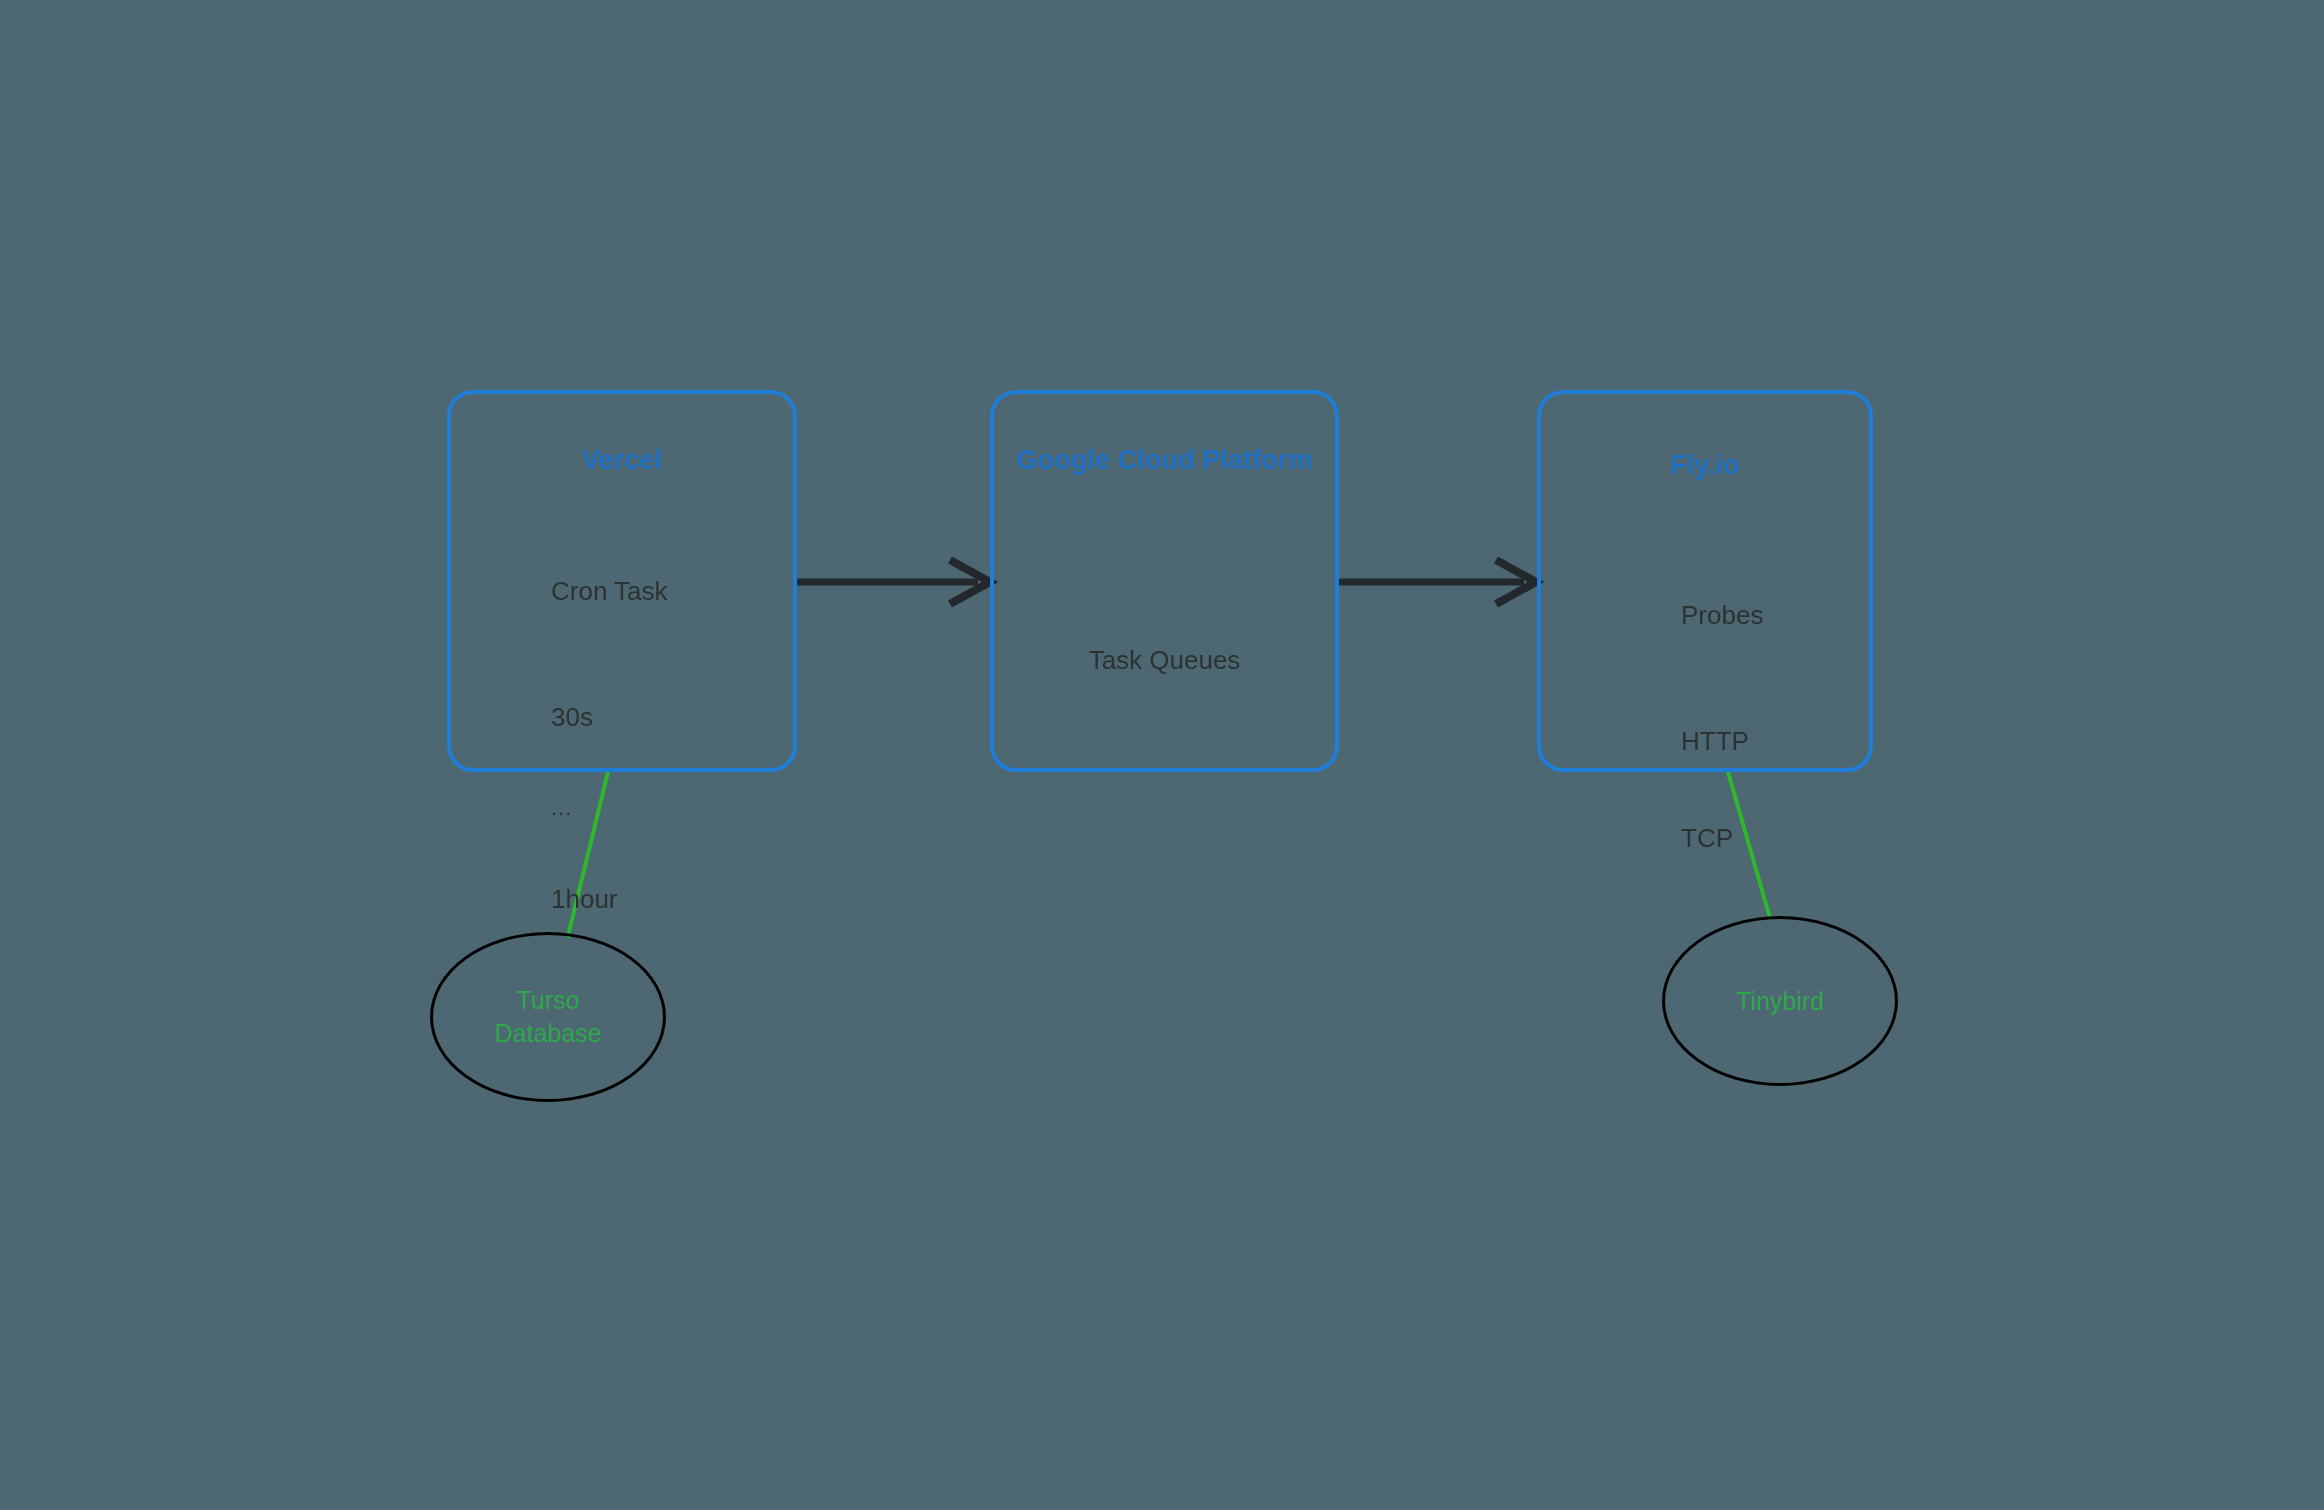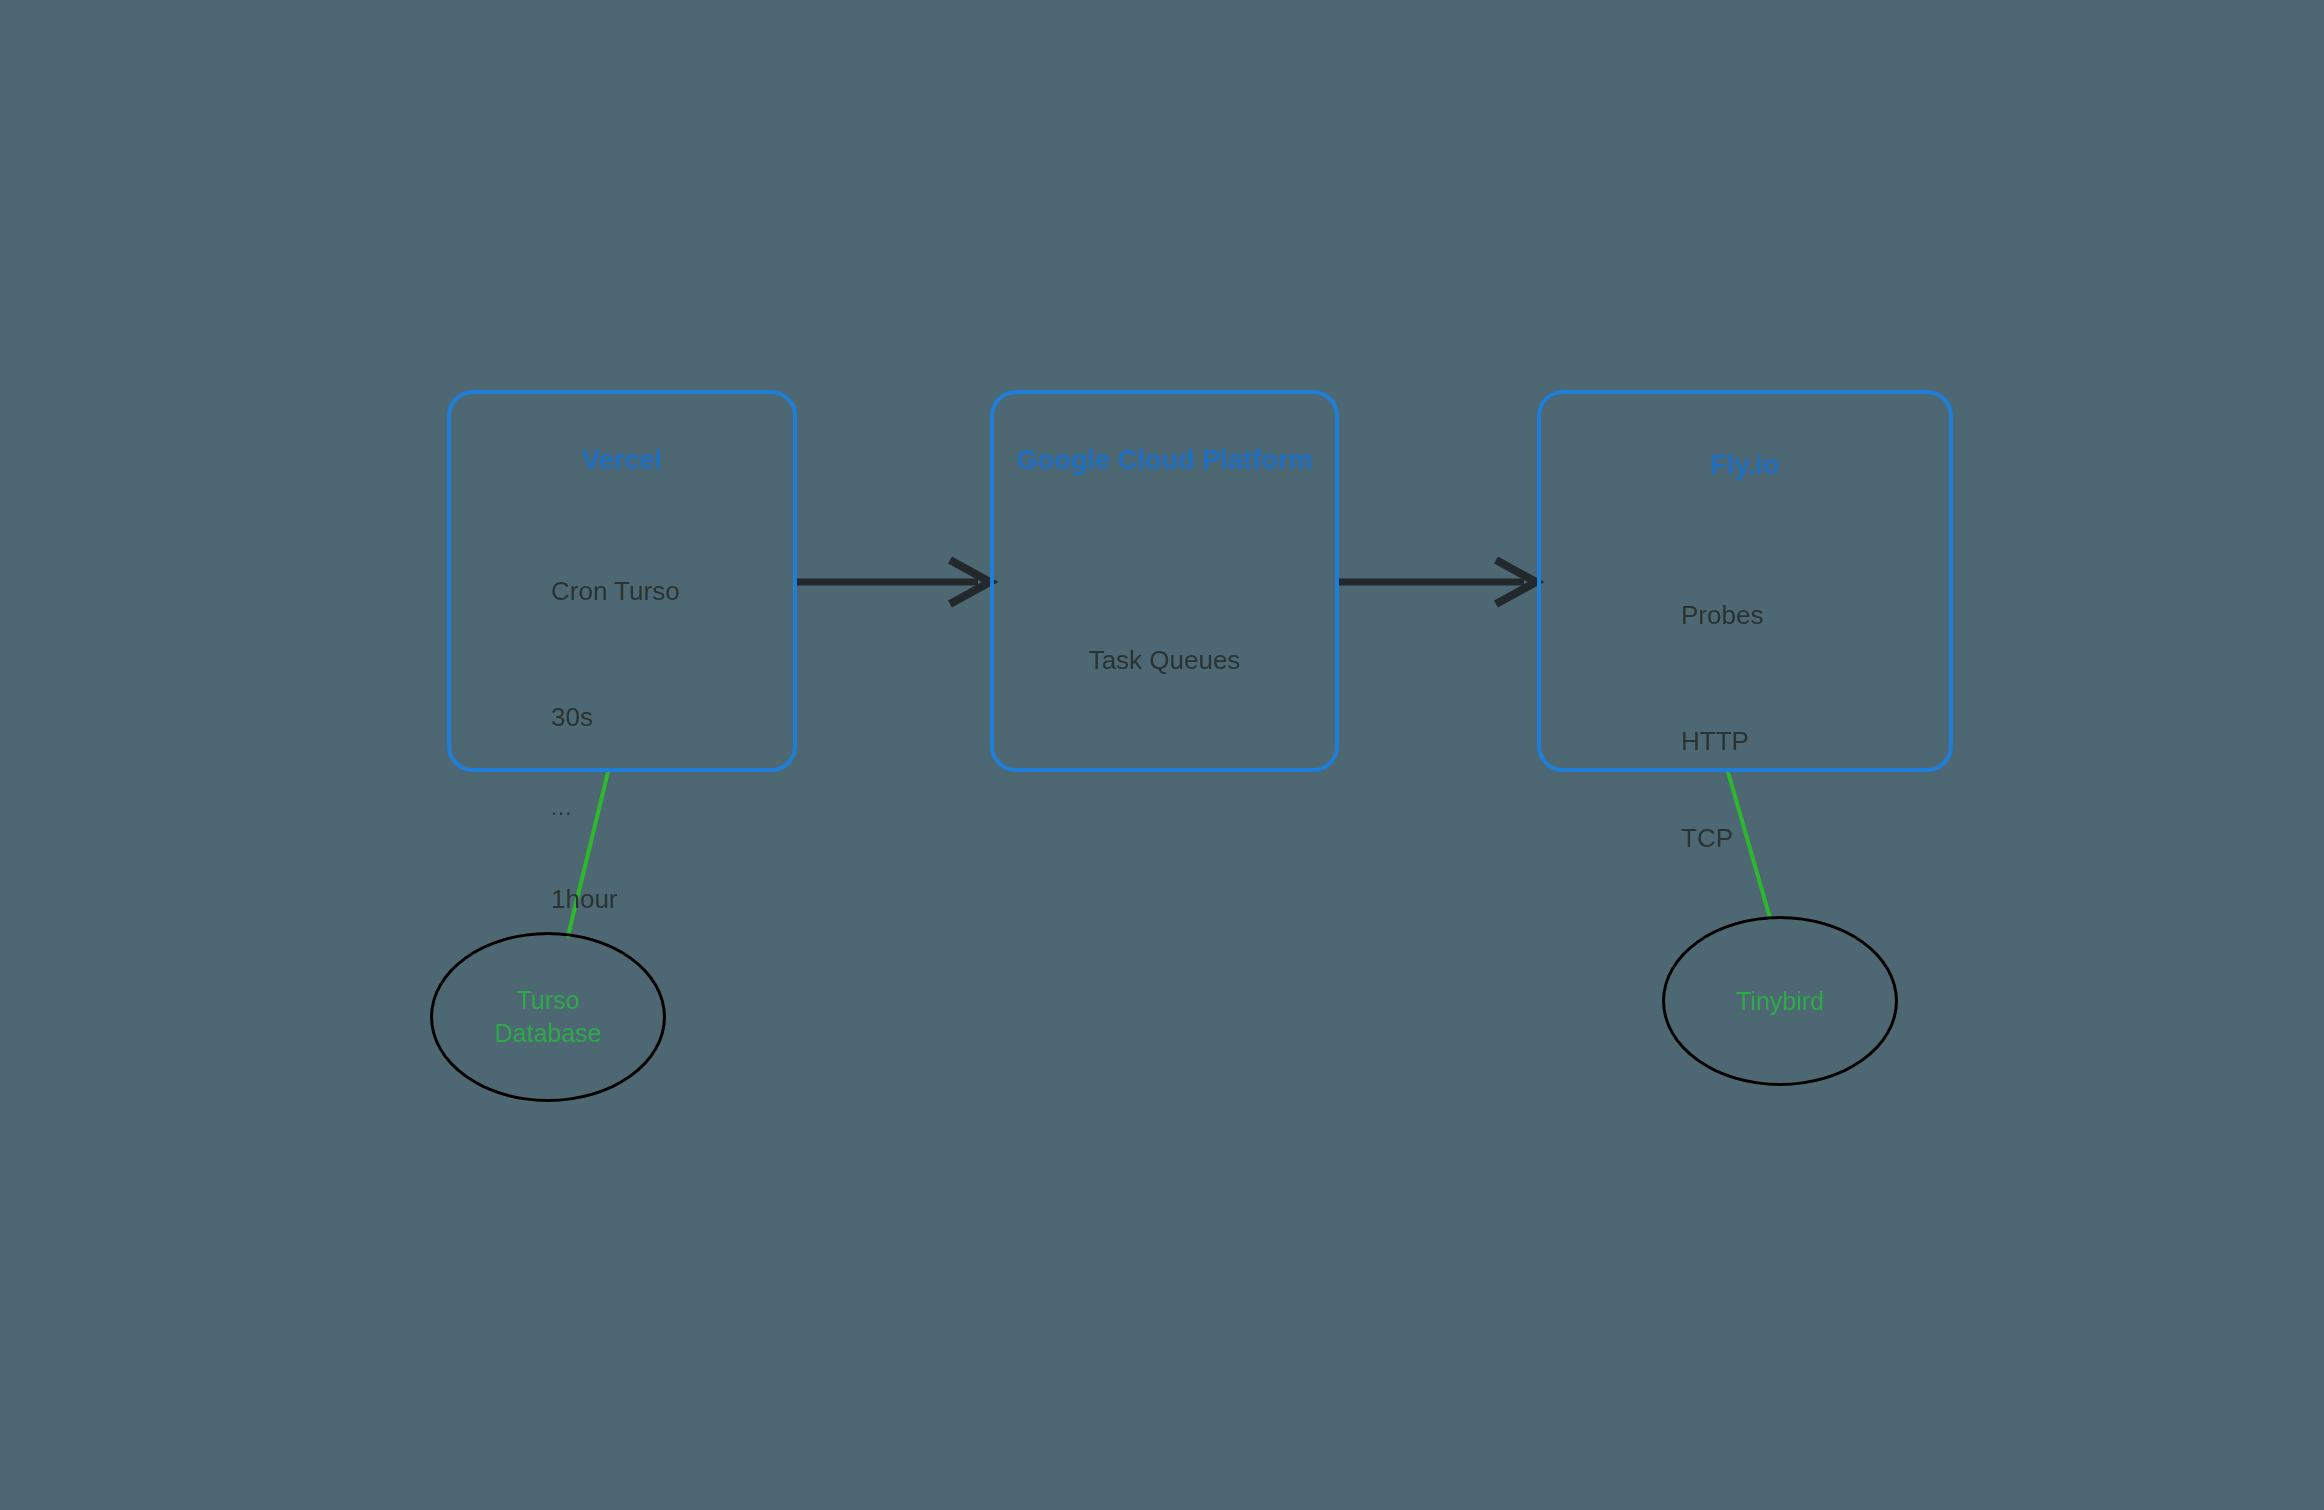--- a/index.html
+++ b/index.html
@@ -123,35 +123,35 @@
     </g>
 
     <g>
       <line x1="1728" y1="772" x2="1770" y2="918" stroke="#2eb82e" stroke-width="4" stroke-linecap="round"></line>
     </g>
   </svg>
 
   <div class="node-box" style="left:447px; top:390px; width:350px; height:382px;">
     <div class="box-title" style="top:52px;">Vercel</div>
     <div class="box-body left" style="left:100px; top:116px;">
-      <span class="body-line">Cron Turso</span>
+      <span class="body-line">Cron Task</span>
       <span class="body-line spacer-above">30s</span>
       <span class="body-line ellipsis">...</span>
       <span class="body-line">1hour</span>
     </div>
   </div>
 
   <div class="node-box" style="left:990px; top:390px; width:349px; height:382px;">
     <div class="box-title" style="top:52px;">Google Cloud Platform</div>
     <div class="box-body center" style="top:185px;">
       <span class="body-line">Task Queues</span>
     </div>
   </div>
 
-  <div class="node-box" style="left:1537px; top:390px; width:416px; height:382px;">
+  <div class="node-box" style="left:1537px; top:390px; width:336px; height:382px;">
     <div class="box-title" style="top:57px;">Fly.io</div>
     <div class="box-body left" style="left:140px; top:140px;">
       <span class="body-line">Probes</span>
       <span class="body-line spacer-above">HTTP</span>
       <span class="body-line">TCP</span>
     </div>
   </div>
 
   <div class="node-ellipse" style="left:430px; top:932px; width:236px; height:170px;">
     <div class="ellipse-label">Turso

